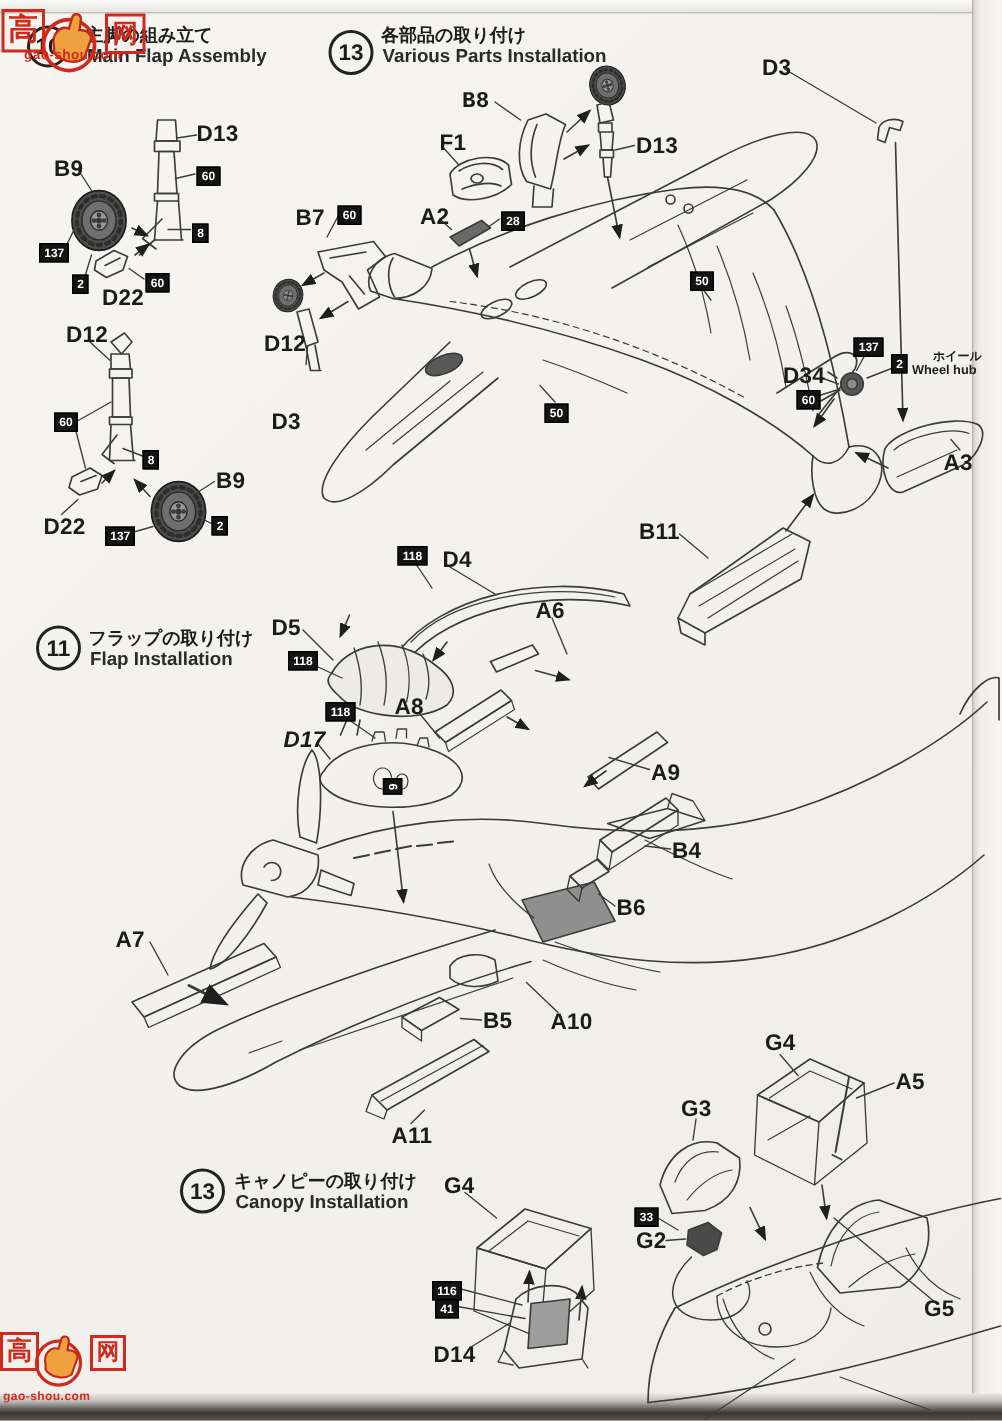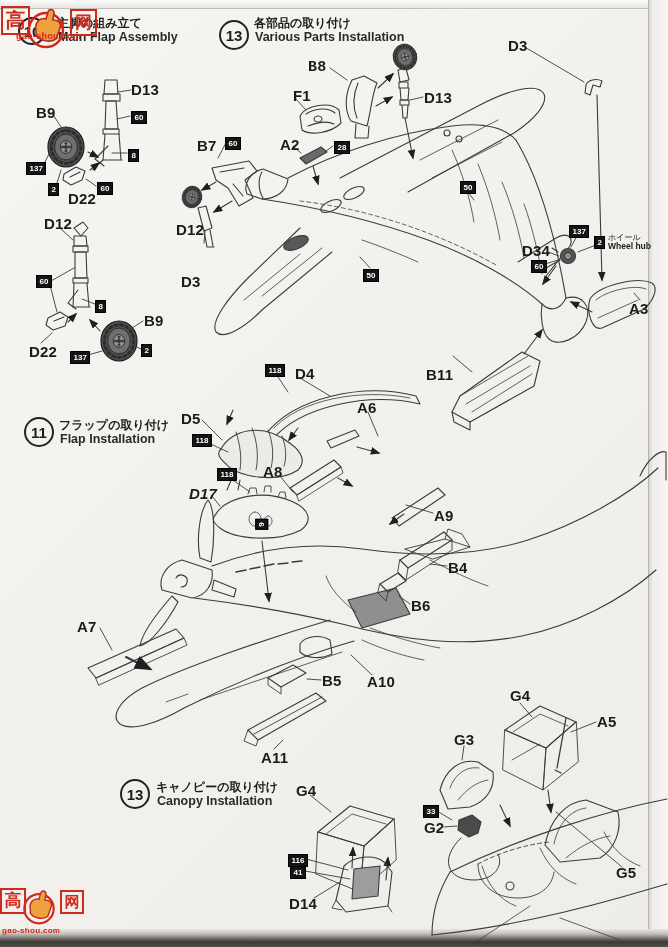--- a/index.html
+++ b/index.html
@@ -24,21 +24,21 @@
   .step-title-ja{position:absolute;font-weight:bold;font-size:12px;color:#1c1c1c;white-space:nowrap;}
   .step-title-en{position:absolute;font-weight:bold;font-size:12.5px;color:#2a2a2a;white-space:nowrap;}
   
   .part-label{position:absolute;font-weight:bold;font-size:15px;color:#1b1b1b;
     line-height:1;white-space:nowrap;letter-spacing:.2px;}
   .paint-chip{position:absolute;background:#141414;color:#fff;font-weight:bold;
     font-size:8px;line-height:1;padding:1.5px 2.5px;border:.5px solid #000;
     white-space:nowrap;}
   
   .hub-note{position:absolute;left:608px;top:233px;color:#1b1b1b;line-height:1.15;}
-  .hub-note .ja{font-size:8px;font-weight:normal;}
+  .hub-note .ja{font-size:8px;font-weight:bold;margin-left:14px;}
   .hub-note .en{font-size:8.5px;font-weight:bold;}
   
   .wm{position:absolute;z-index:30;}
   .wm-box{position:absolute;border:2.5px solid #d02a1c;color:#d02a1c;
     font-weight:bold;text-align:center;background:rgba(255,255,255,.0);}
   .wm-site{position:absolute;color:#d02a1c;font-weight:bold;font-size:9px;
     letter-spacing:.3px;white-space:nowrap;}
   #art{position:absolute;left:0;top:0;z-index:5;}
   .lbl-layer{position:absolute;left:0;top:0;width:668px;height:947px;z-index:10;pointer-events:none;}
 </style>
@@ -391,21 +391,21 @@
       <div class="part-label" style="left: 308px; top: 60px; font-family: Liberation Mono, monospace;">B8</div>
       <div class="part-label" style="left: 424px; top: 90px;">D13</div>
       <div class="part-label" style="left: 508px; top: 38px;">D3</div>
       <div class="part-label" style="left: 293px; top: 88px;">F1</div>
       <div class="part-label" style="left: 280px; top: 137px; text-align: right;">A2</div>
       <div class="part-label" style="left: 197px; top: 138px;">B7</div>
       <div class="part-label" style="left: 176px; top: 222px;">D12</div>
       <div class="part-label" style="left: 181px; top: 274px;">D3</div>
       <div class="part-label" style="left: 522px; top: 243px;">D34</div>
       <div class="part-label" style="left: 629px; top: 301px;">A3</div>
-      <div class="part-label" style="left: 426px; top: 347px; margin-top: 20px;">B11</div>
+      <div class="part-label" style="left: 426px; top: 347px;">B11</div>
       <div class="part-label" style="left: 295px; top: 366px;">D4</div>
       <div class="part-label" style="left: 181px; top: 411px;">D5</div>
       <div class="part-label" style="left: 357px; top: 400px;">A6</div>
       <div class="part-label" style="left: 263px; top: 464px;">A8</div>
       <div class="part-label" style="left: 189px; top: 486px; font-style: italic;">D17</div>
       <div class="part-label" style="left: 434px; top: 508px;">A9</div>
       <div class="part-label" style="left: 448px; top: 560px;">B4</div>
       <div class="part-label" style="left: 411px; top: 598px;">B6</div>
       <div class="part-label" style="left: 77px; top: 619px;">A7</div>
       <div class="part-label" style="left: 322px; top: 673px;">B5</div>

